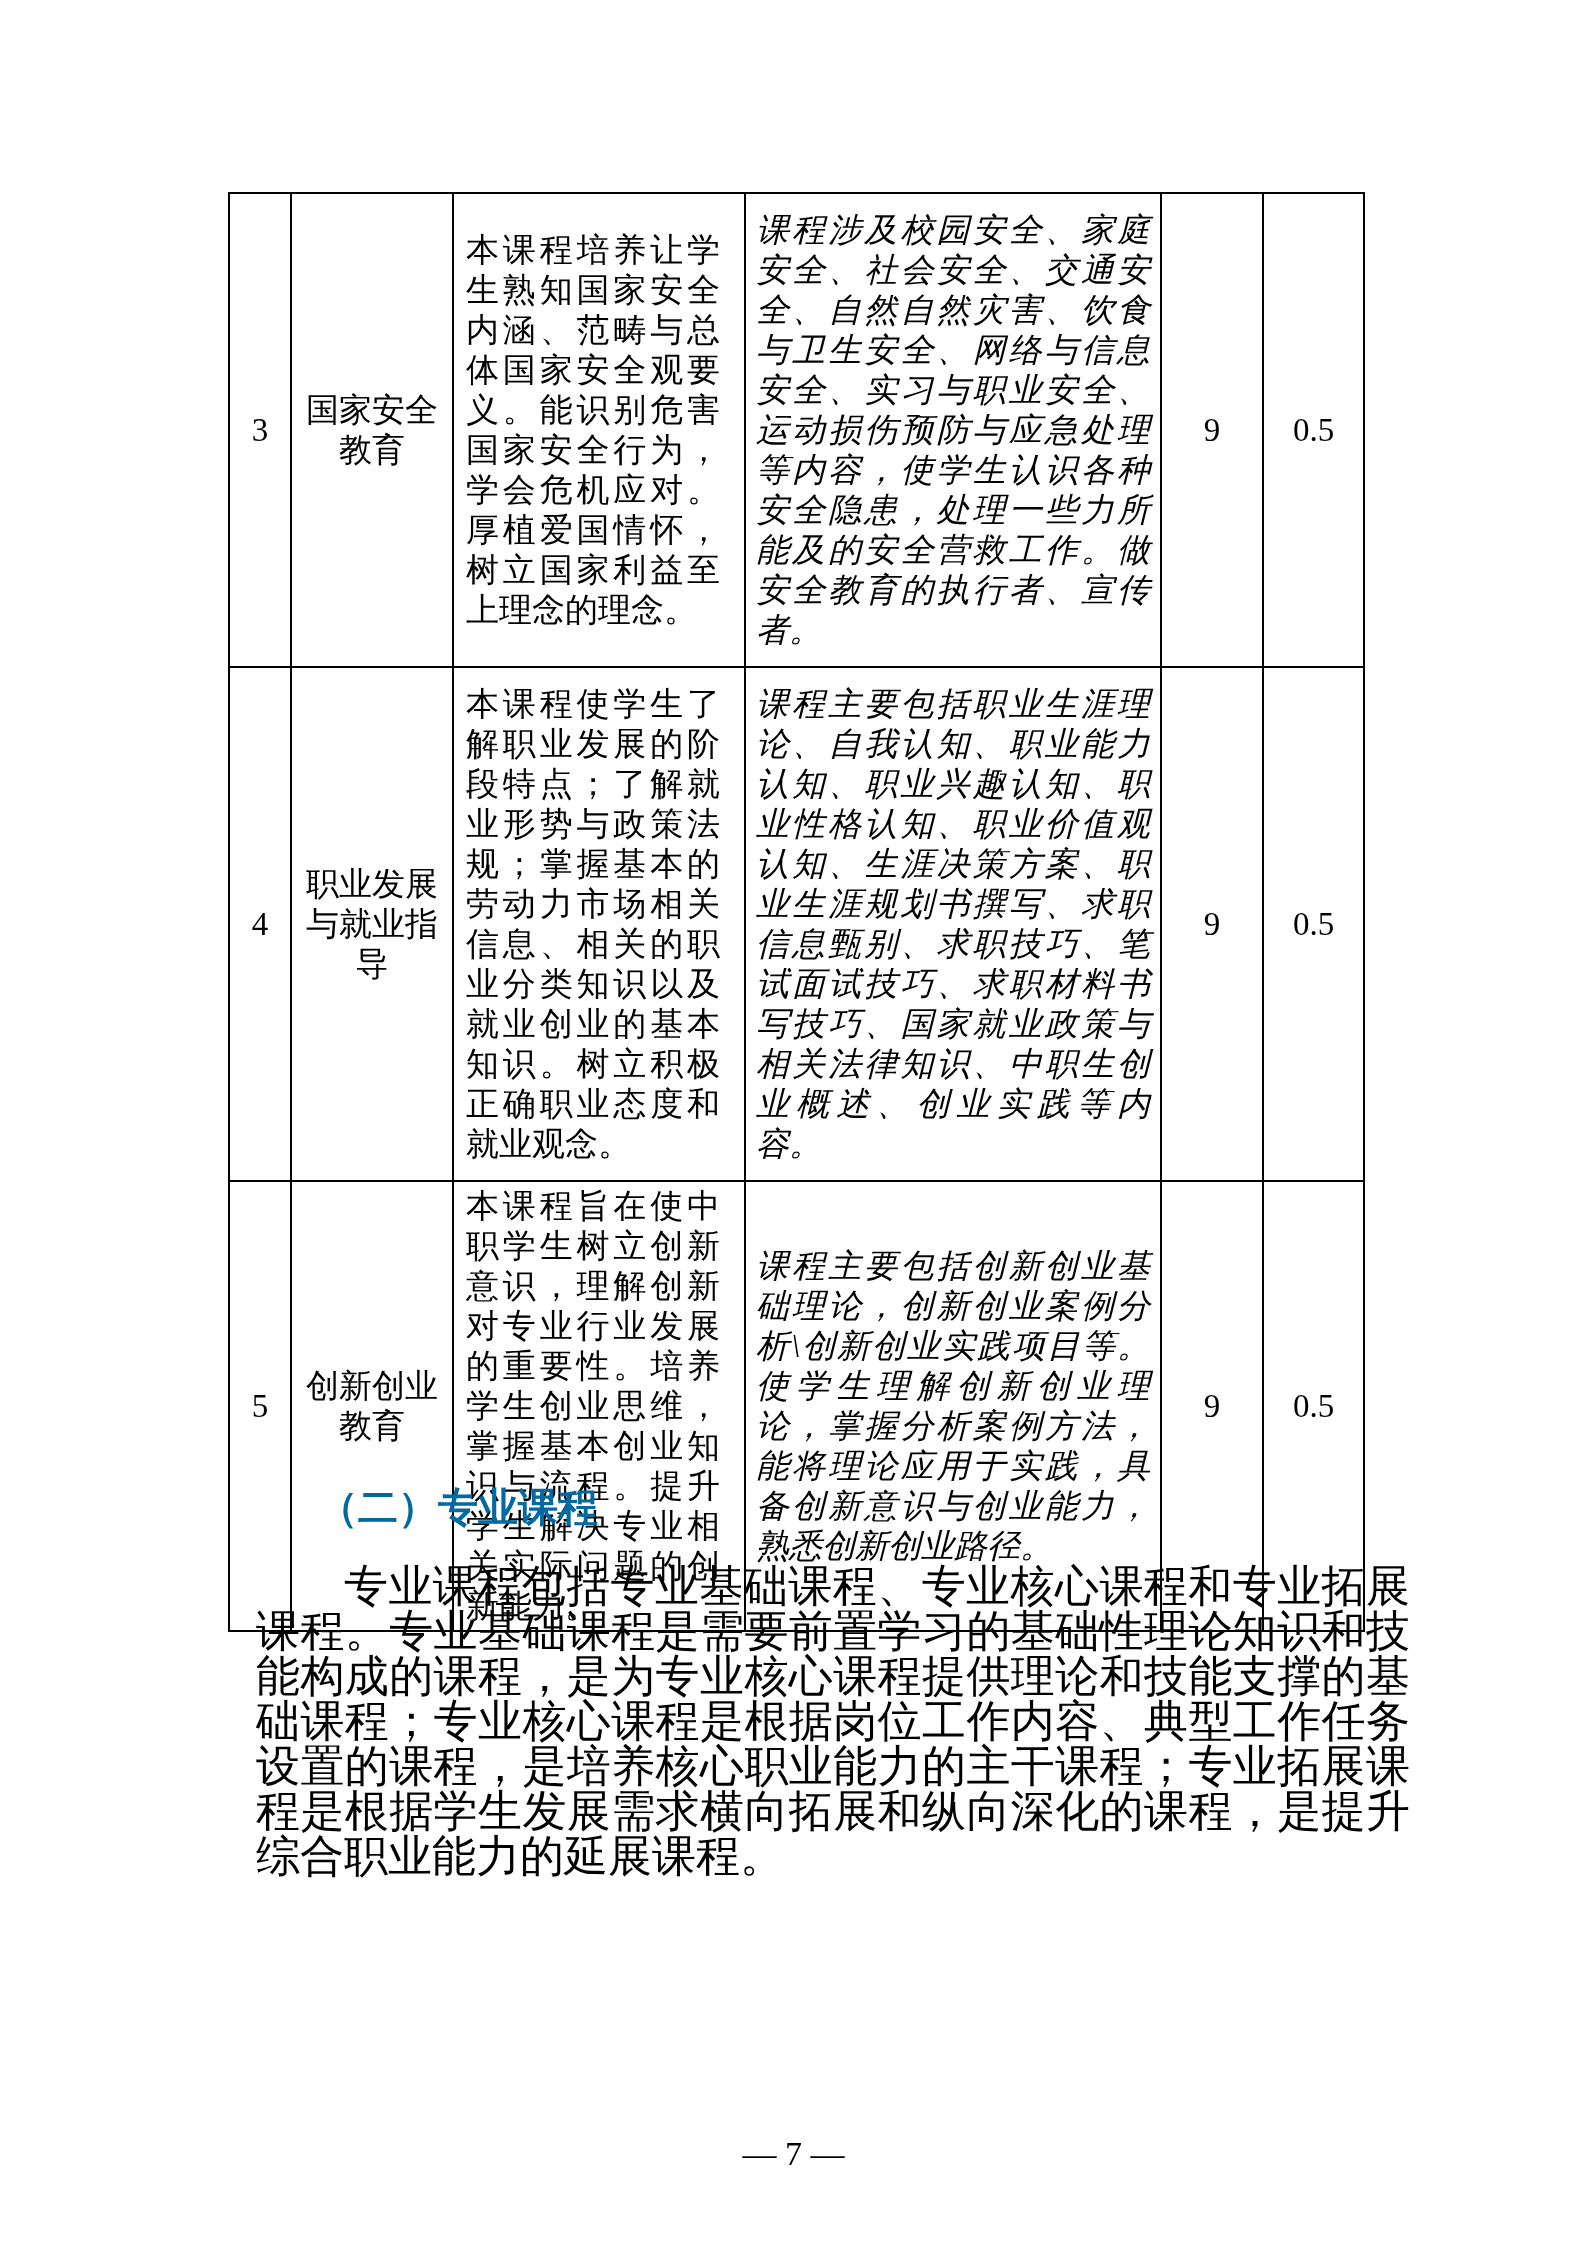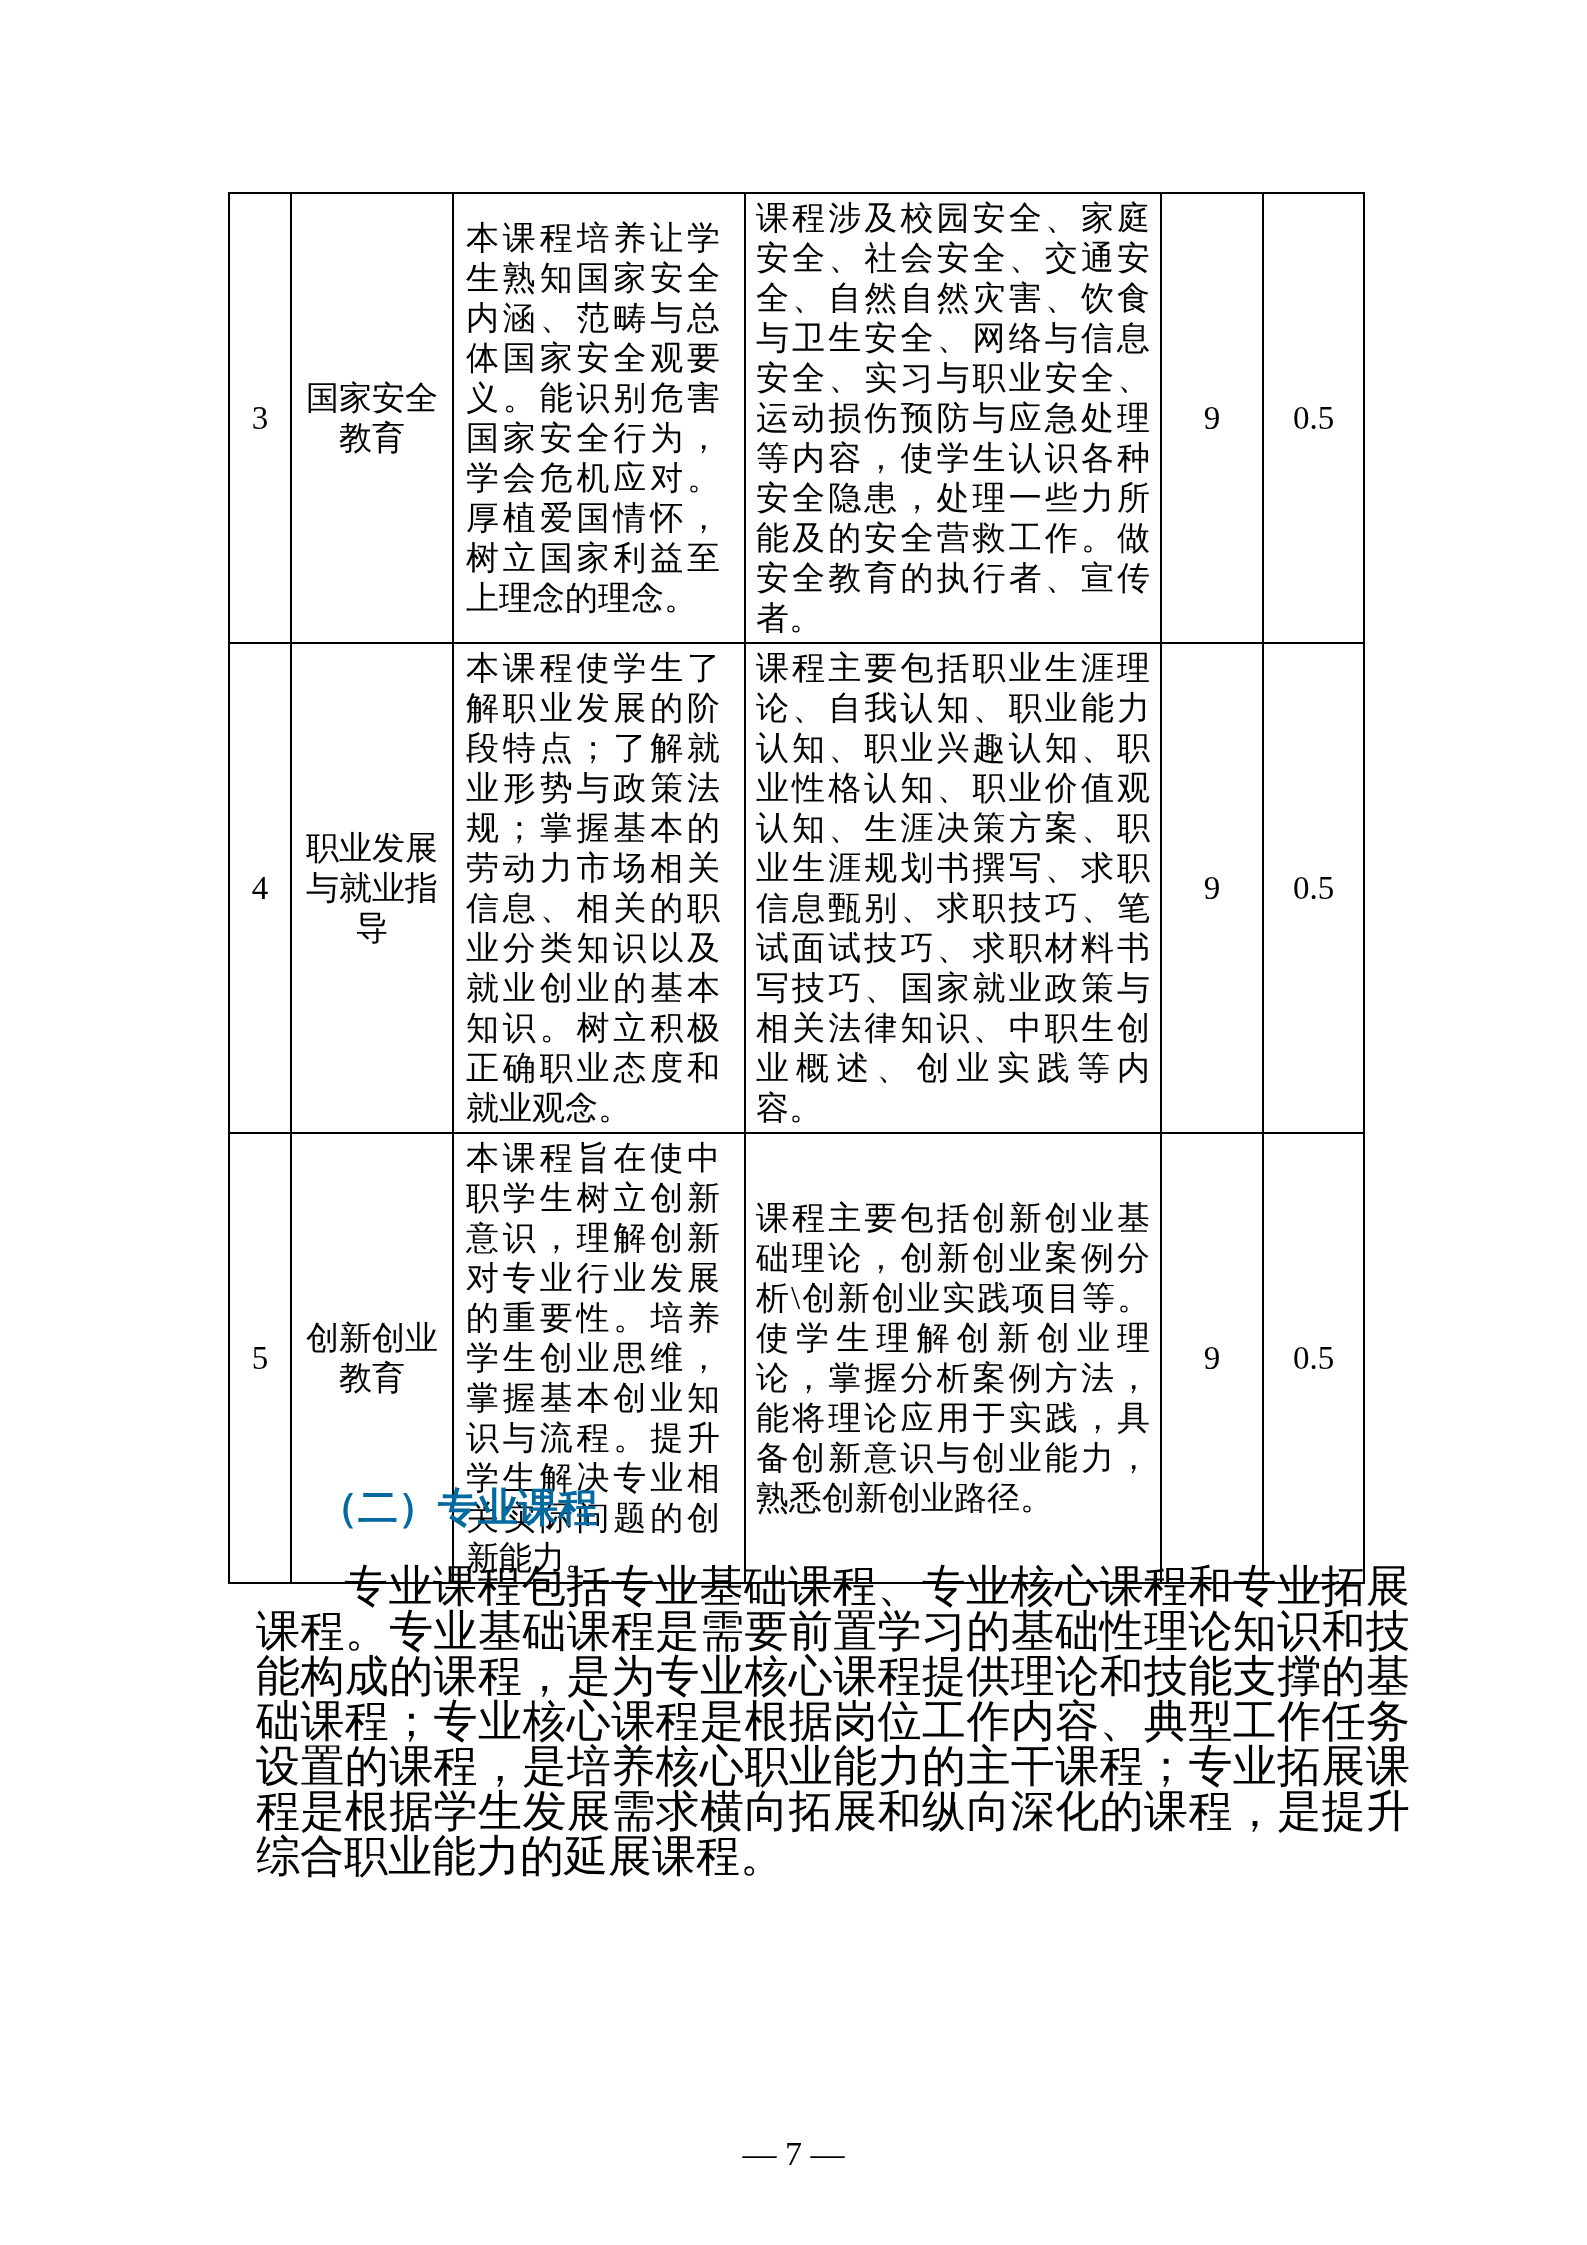--- a/index.html
+++ b/index.html
@@ -33,21 +33,21 @@
     line-height: 40px;
     overflow: hidden;
   }
   tr.row-a { height: 416px; }
   tr.row-b { height: 460px; }
   tr.row-c { height: 415px; }
 
   td.c-no      { text-align: center; padding: 0; }
   td.c-name    { text-align: center; padding: 0 2px; line-height: 44px; margin-top: 36px; }
   td.c-obj     { text-align: justify; padding: 4px 24px 4px 12px; }
-  td.c-content { text-align: justify; padding: 4px 10px; }
+  td.c-content { text-align: justify; padding: 16px 10px; font-style: italic; }
   td.c-hours   { text-align: center; padding: 0; }
   td.c-credits { text-align: center; padding: 0; }
 
   td.c-obj, td.c-content, td.c-name {
     word-break: break-all;
     text-justify: inter-character;
   }
 
   
   .section-heading {

